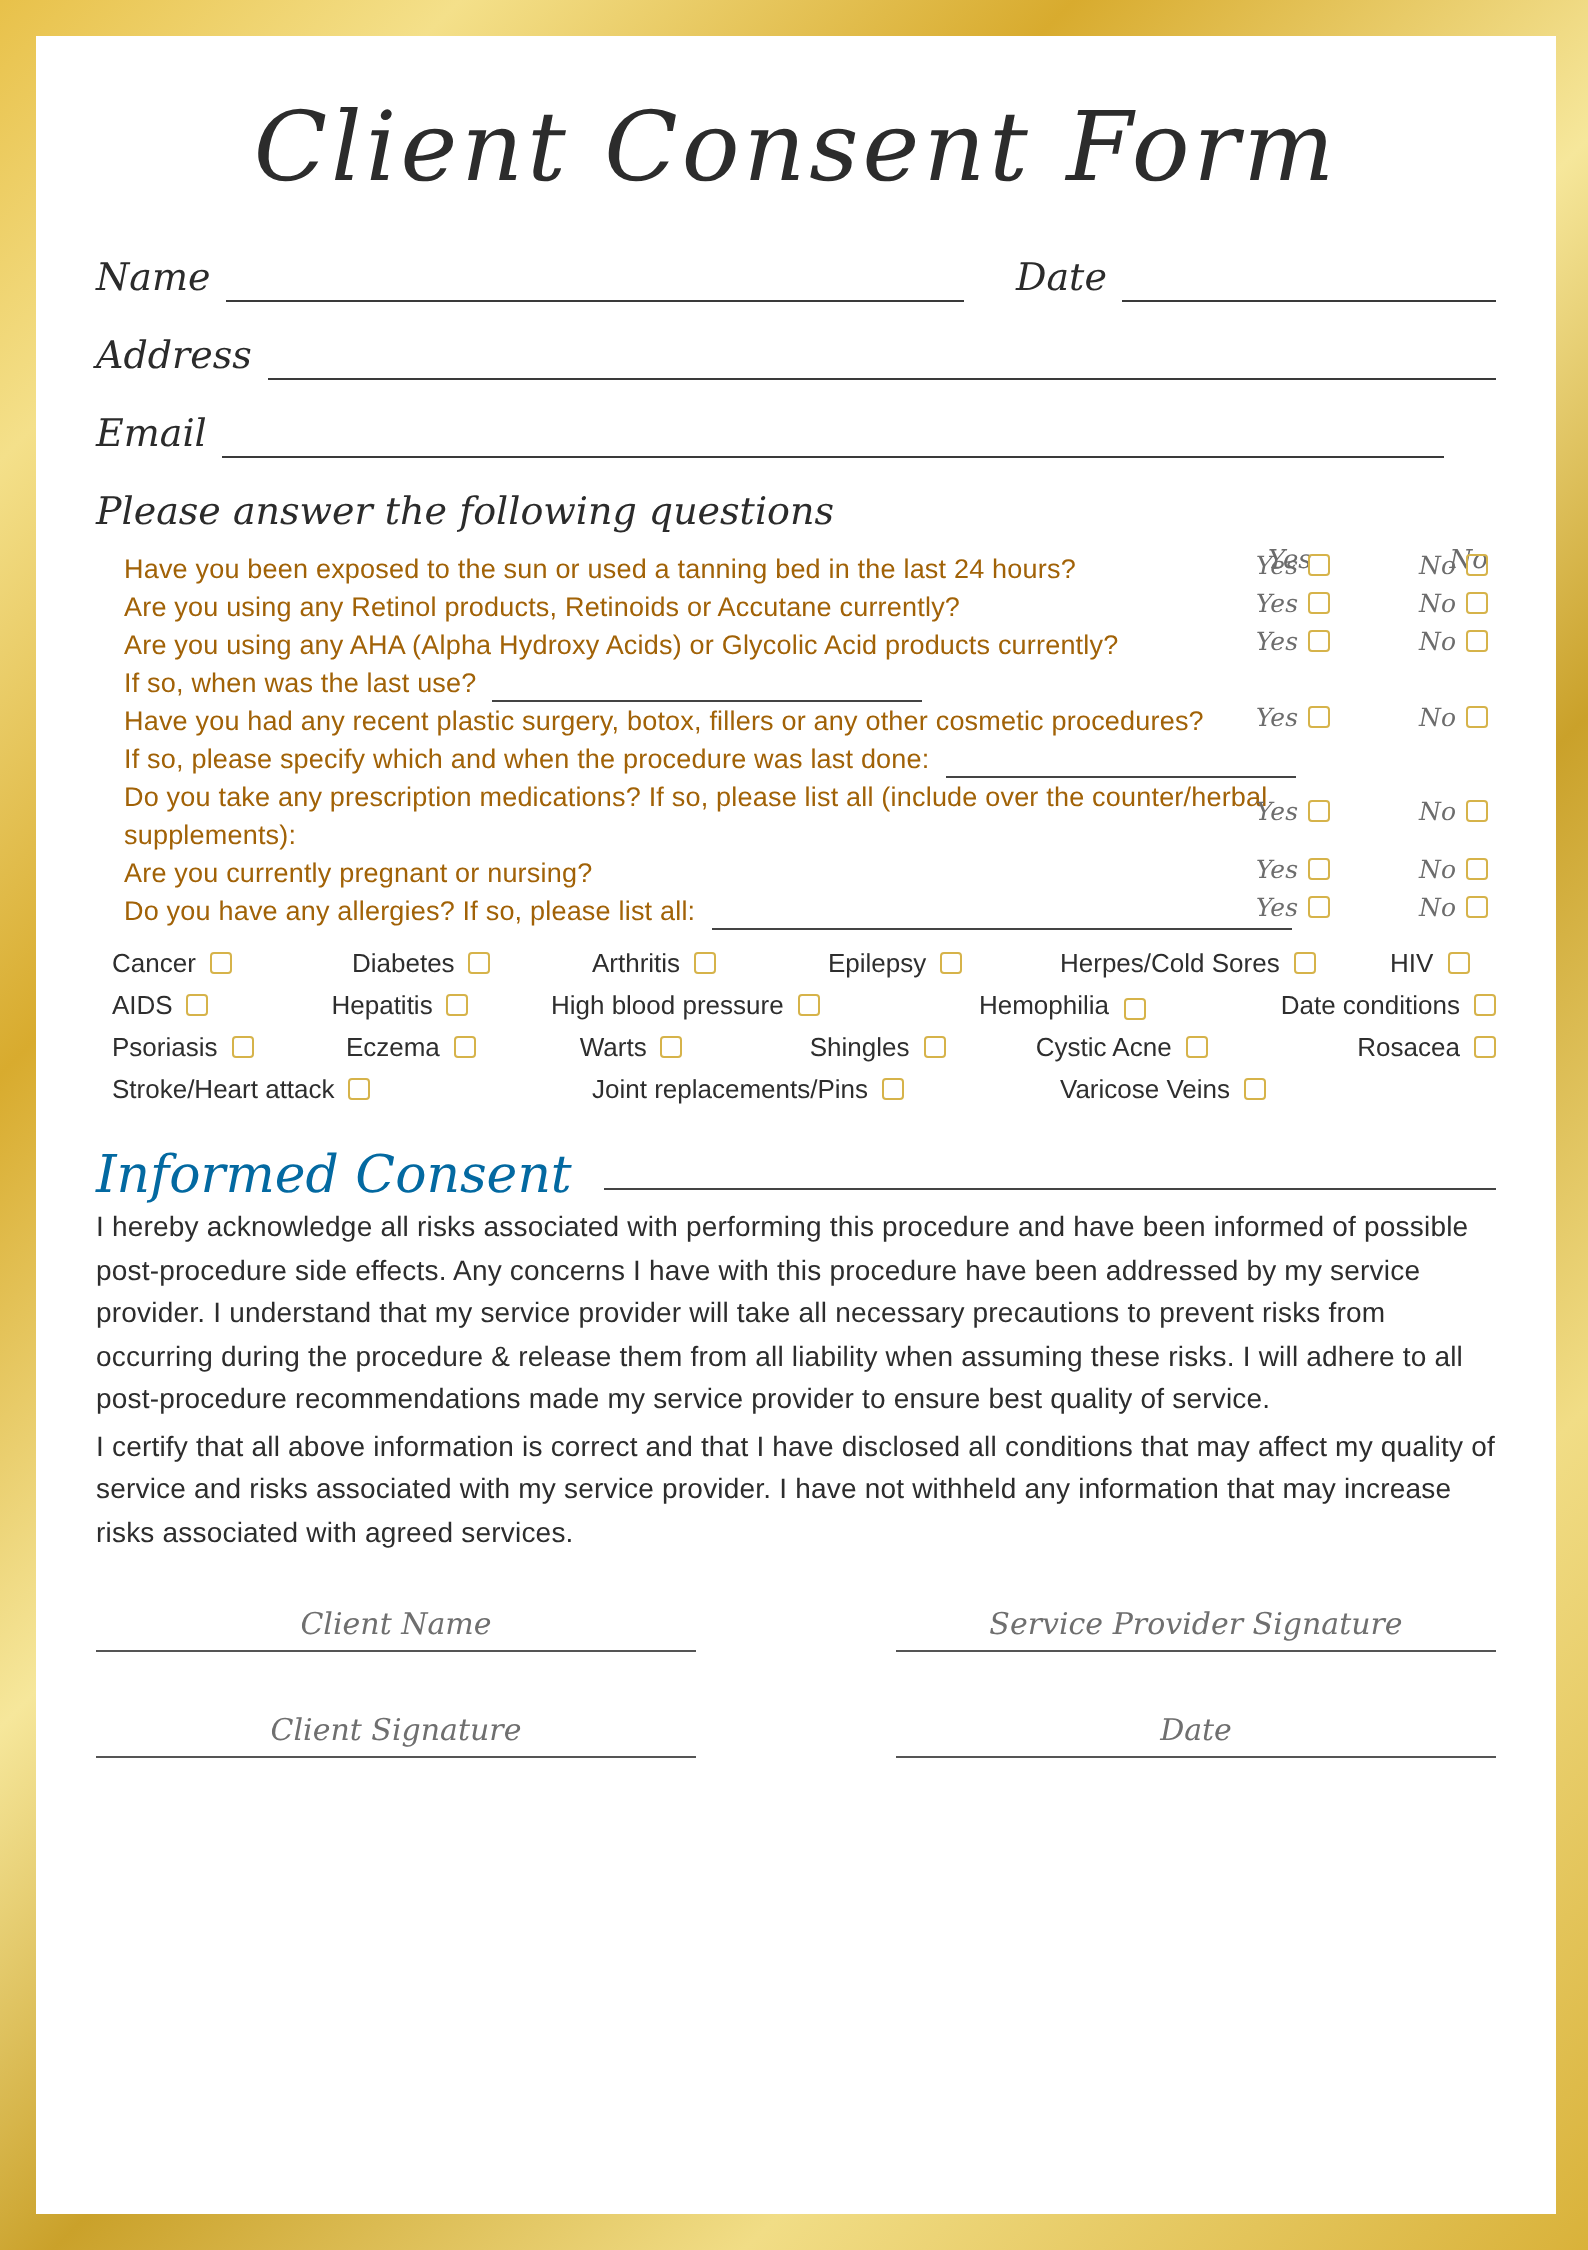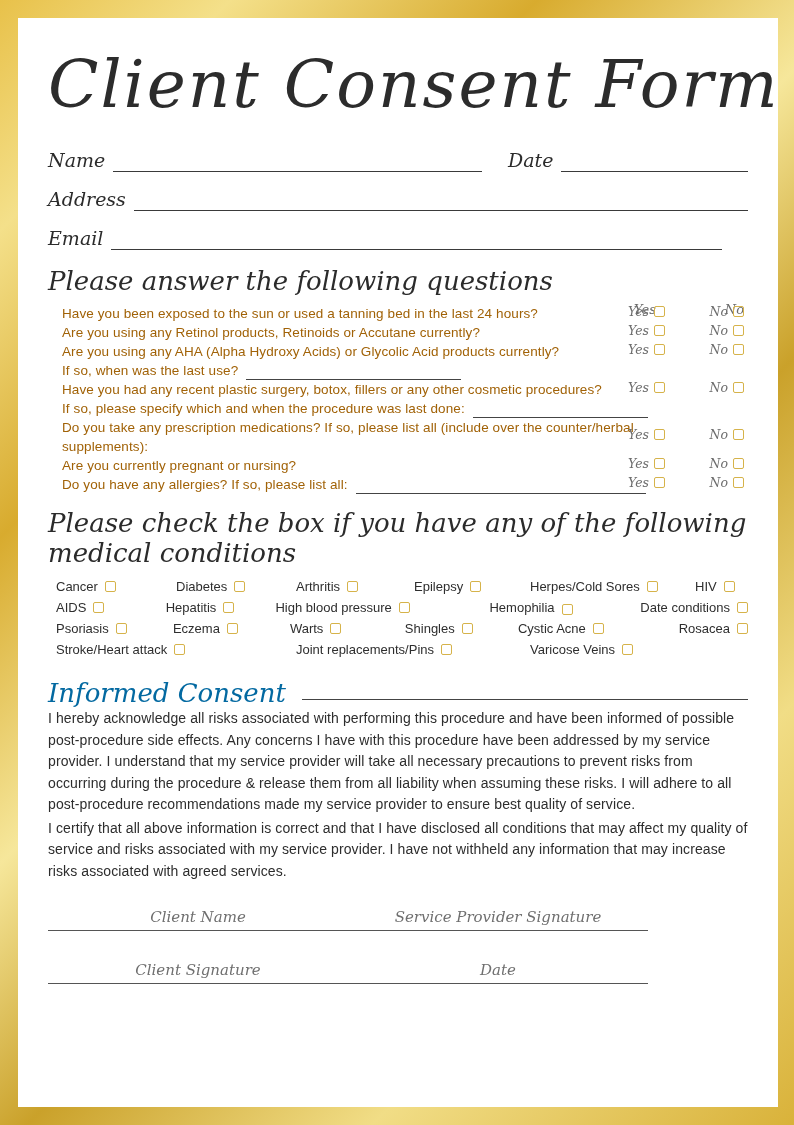--- a/index.html
+++ b/index.html
@@ -29,21 +29,21 @@
     background: #ffffff;
     box-sizing: border-box;
     padding: 14px 30px 10px 30px;
     overflow: hidden;
   }
   .title {
     text-align: center;
     font-family: "DejaVu Serif", serif;
     font-style: italic;
     font-weight: 400;
-    font-size: 66px;
+    font-size: 48px;
     letter-spacing: 2px;
     color: #1b1b1b;
     margin: 14px 0 4px 0;
     white-space: nowrap;
   }
   .script {
     font-family: "DejaVu Serif", serif;
     font-style: italic;
     color: #2c2c2c;
   }
@@ -76,21 +76,21 @@
     border-bottom: 1.6px solid #3a3a3a;
     height: 14px;
   }
   .fld.sm { flex: 0 0 240px; }
   .gap { width: 26px; flex: 0 0 26px; }
 
   
   .sect-head {
     font-family: "DejaVu Serif", serif;
     font-style: italic;
-    font-size: 26px;
+    font-size: 19px;
     color: #2b2b2b;
     margin: 16px 0 8px 0;
   }
   .q-wrap { position: relative; }
   .yn-head {
     position: absolute;
     right: 4px;
     top: -2px;
     width: 110px;
     display: flex;
@@ -191,20 +191,21 @@
     line-height: 21.5px;
     color: #2d2d2d;
     letter-spacing: 0.1px;
   }
   .ic-body p + p { margin-top: 2px; }
 
   
   .sig-block { margin-top: 26px; }
   .sig-row {
     display: flex;
+    justify-content: space-between;
     margin-bottom: 30px;
   }
   .sig {
     width: 300px;
     text-align: center;
   }
   .sig .sig-lbl {
     font-family: "DejaVu Serif", serif;
     font-style: italic;
     font-size: 15px;
@@ -360,21 +361,20 @@
               <span class="box"></span>
             </span>
           <span class="yn-cell">
               <span class="yl">No</span>
               <span class="box"></span>
             </span>
         </span>
       </div>
     </div>
 
-    <div class="sect-head script" style="margin-top:14px;">Please check the box if you have any of the following medical conditions</div>
 
     <div class="cond-grid">
       <div class="cond-row">
         <span class="cond" style="width:120px;">
             <span class="cl">Cancer</span>
             <span class="box"></span>
           </span>
         <span class="cond" style="width:120px;">
             <span class="cl">Diabetes</span>
             <span class="box"></span>

